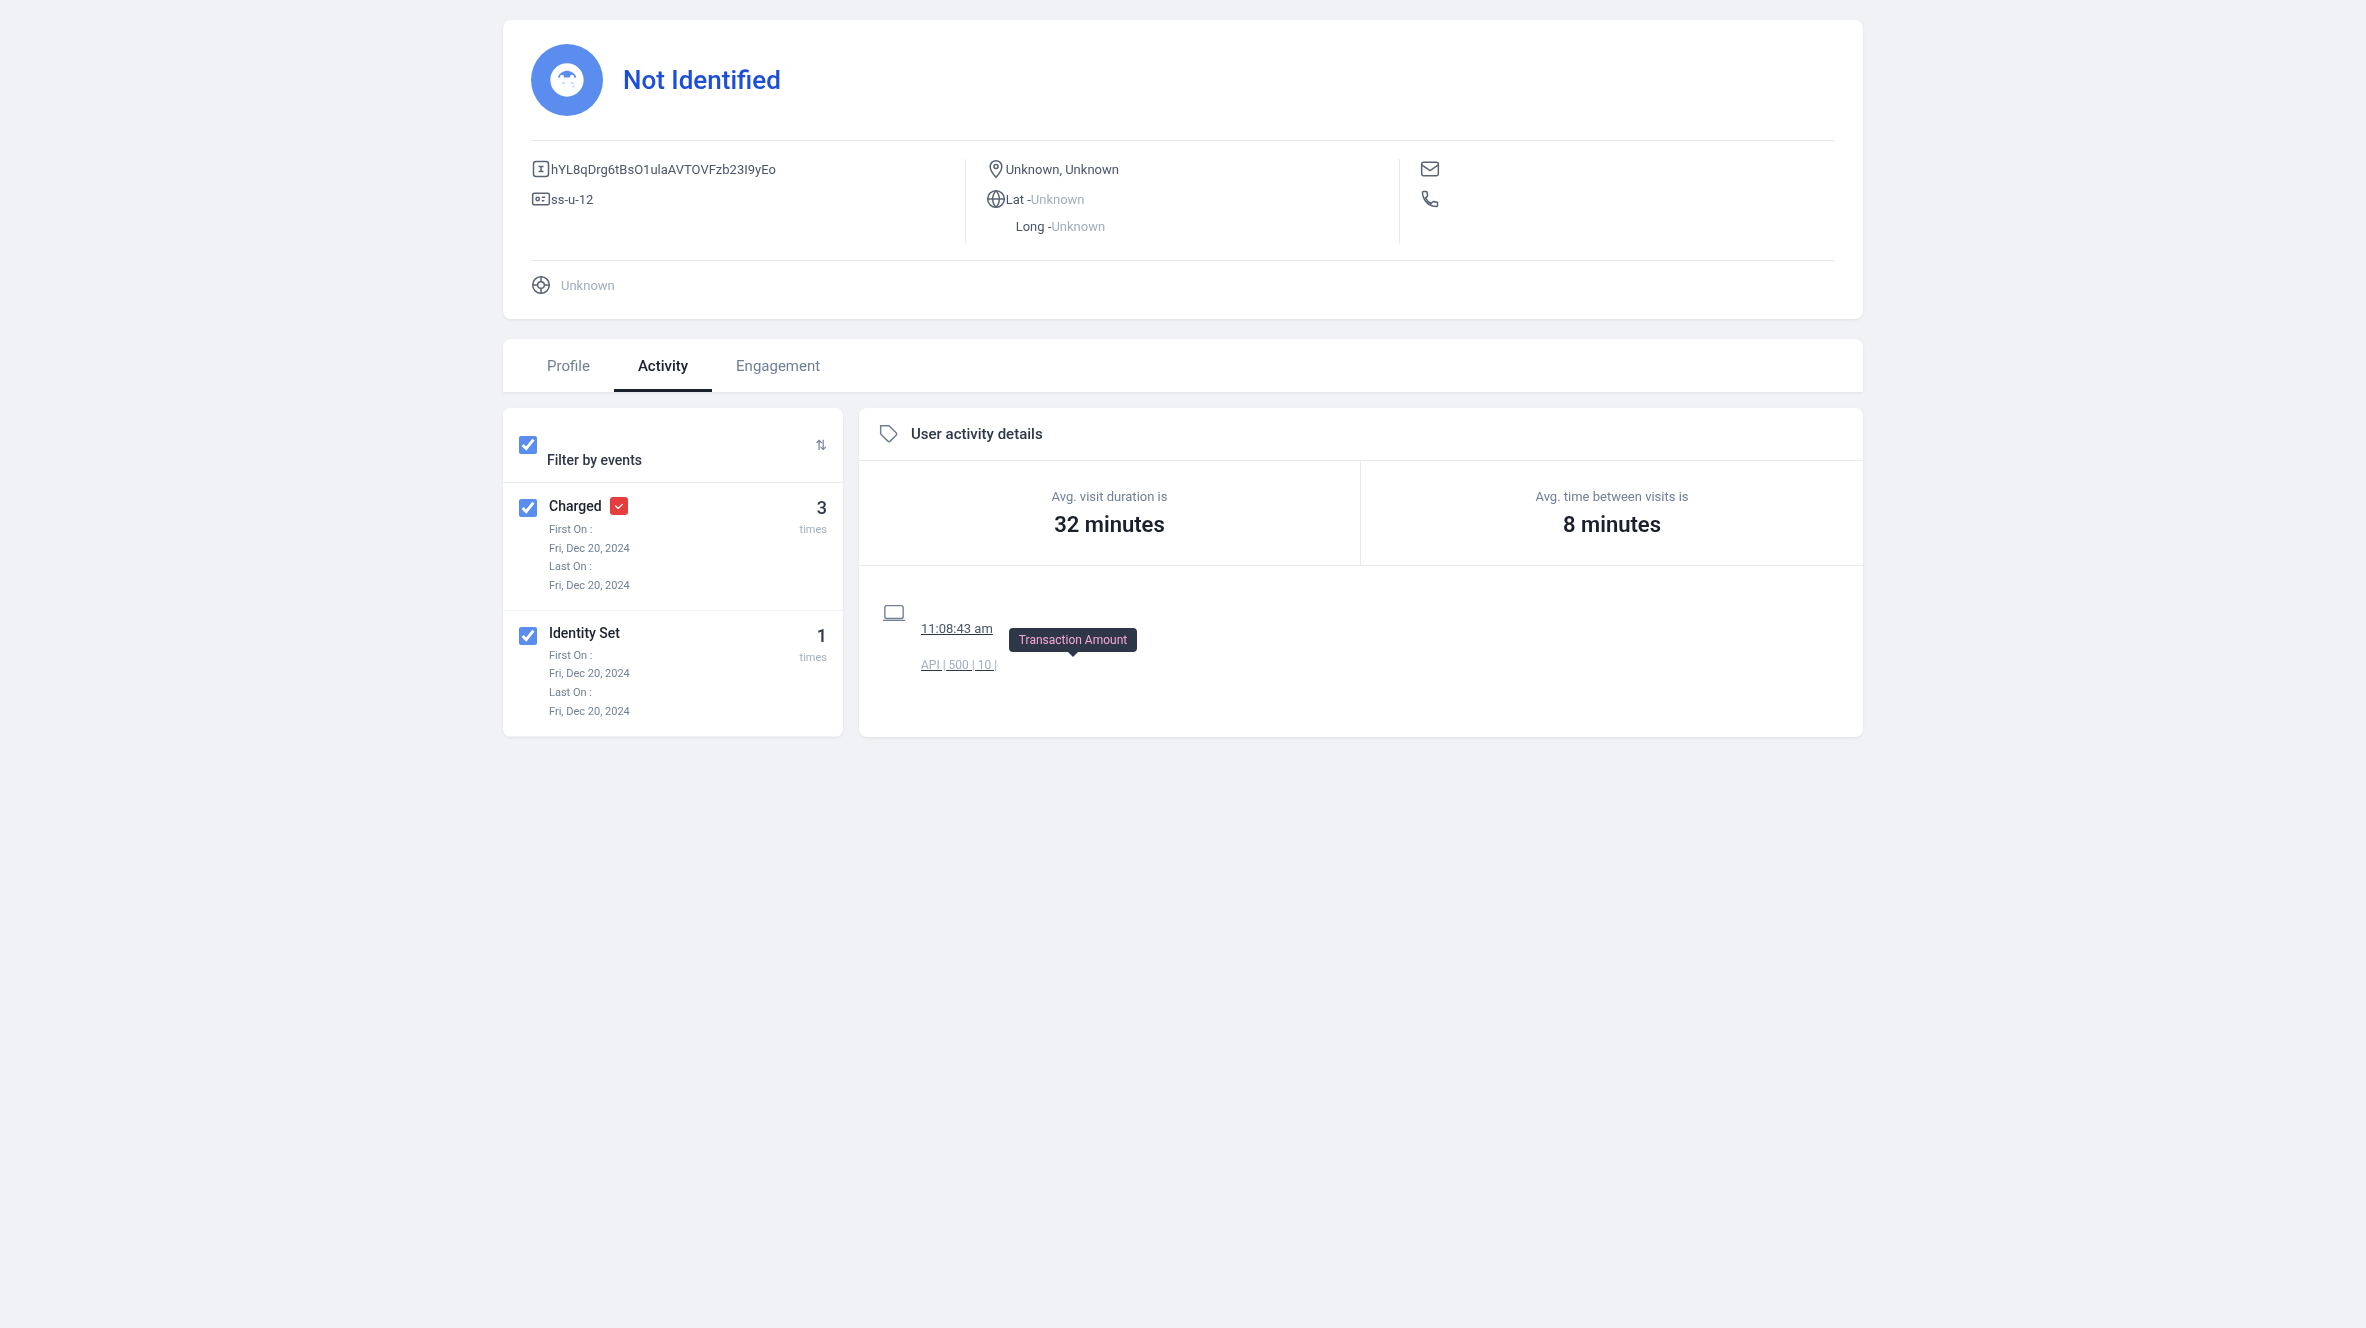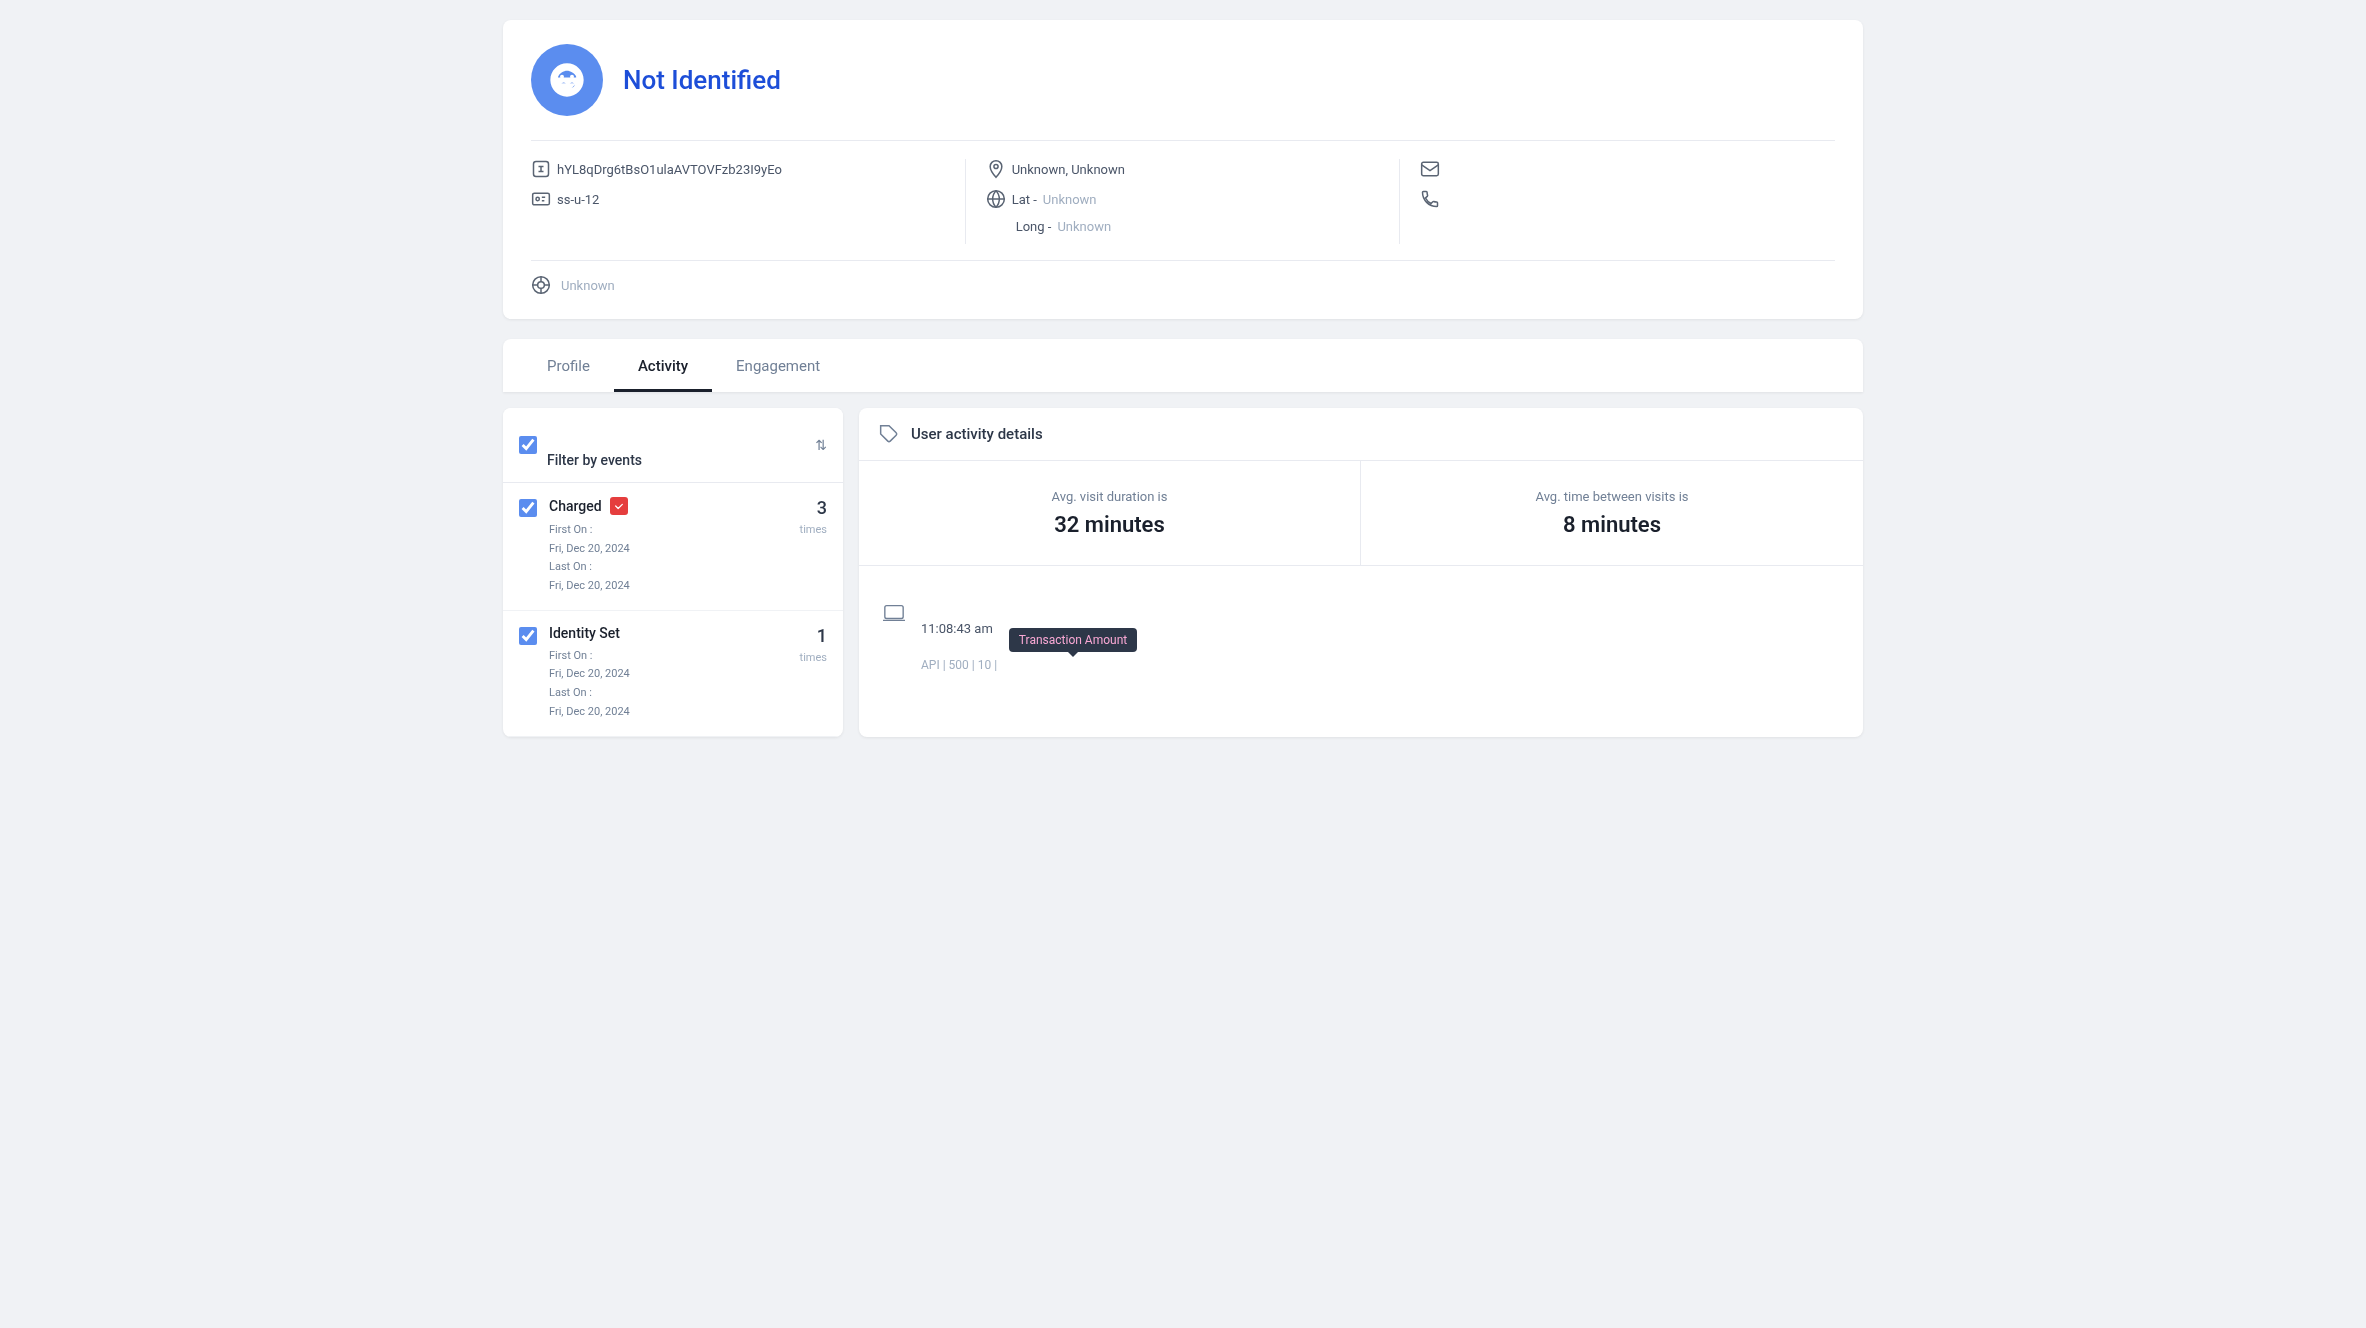--- a/index.html
+++ b/index.html
@@ -72,21 +72,21 @@
       padding-left: 0;
     }
 
     .profile-info-col:last-child {
       border-right: none;
     }
 
     .info-row {
       display: flex;
       align-items: center;
-      gap: 6px;
+      gap: 0;
       margin-bottom: 10px;
     }
 
     .info-icon {
       width: 20px;
       height: 20px;
       color: #5a6473;
       flex-shrink: 0;
     }
 
@@ -326,20 +326,21 @@
       padding: 12px 0;
     }
 
     .device-icon {
       color: #718096;
       margin-top: 4px;
     }
 
     .entry-details {
       flex: 1;
+      text-decoration: underline;
     }
 
     .entry-time {
       font-size: 13px;
       color: #4a5568;
       margin-right: 12px;
     }
 
     .tooltip-bubble {
       display: inline-block;

